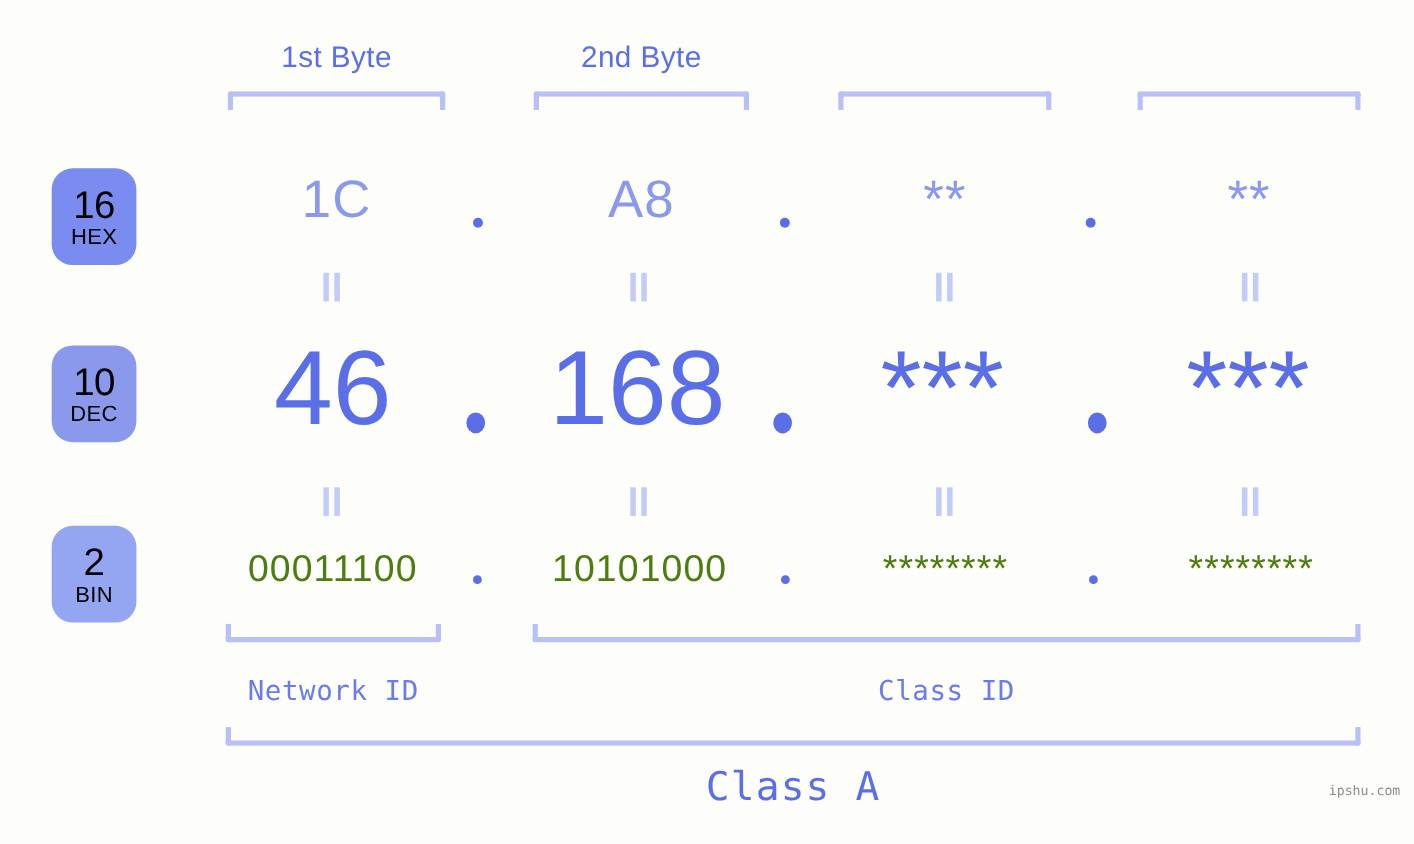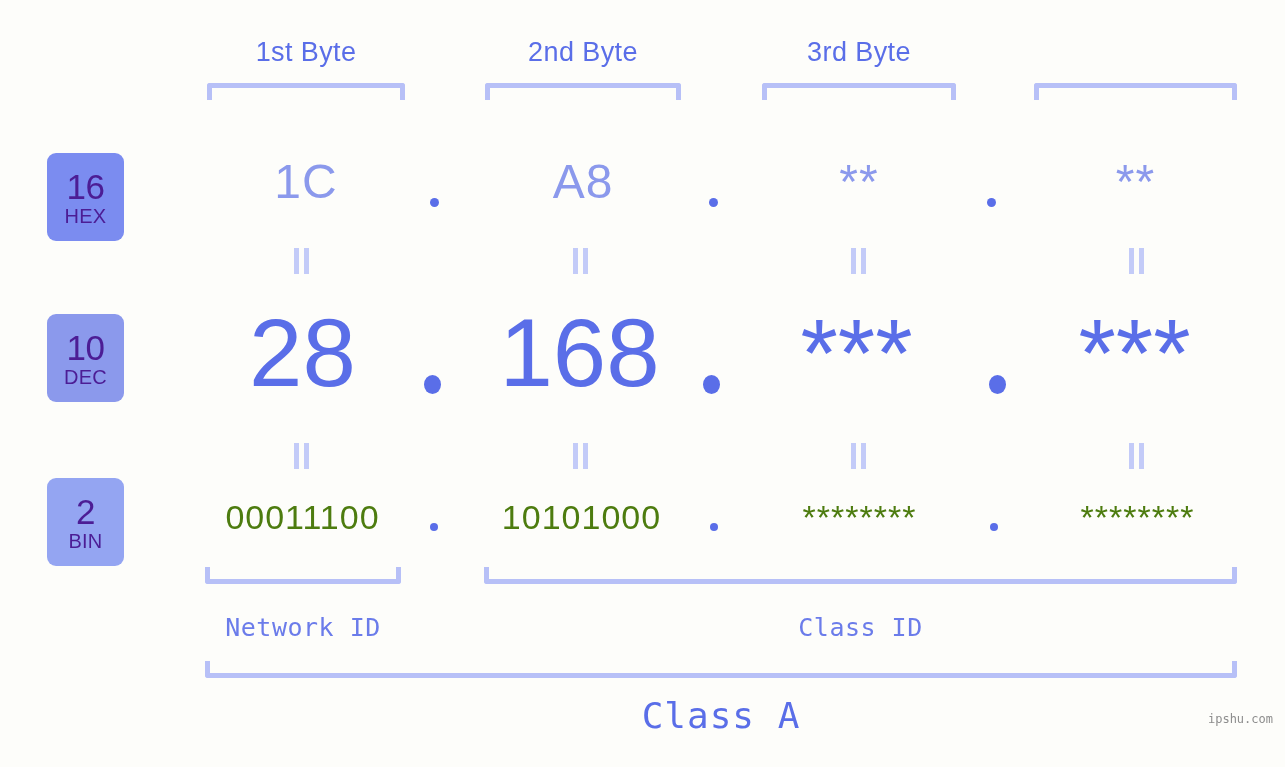--- a/index.html
+++ b/index.html
@@ -55,22 +55,22 @@
     box-sizing: border-box;
     border-bottom-left-radius: 3px;
     border-bottom-right-radius: 3px;
   }
 
   
   .badge {
     position: absolute;
     width: 77px;
     height: 88px;
-    border-radius: 9px;
-    color: #4c1d95;
+    border-radius: 19px;
+    color: #000000;
     display: flex;
     flex-direction: column;
     align-items: center;
     justify-content: center;
     font-family: "Liberation Sans", sans-serif;
     line-height: 1;
   }
   .badge .num {
     font-size: 35px;
     font-weight: 400;
@@ -164,21 +164,20 @@
     top: 712px;
   }
 </style>
 </head>
 <body>
 
 <div id="stage">
 
   <div class="byte-label" style="left:207px; width:198px;">1st Byte</div>
   <div class="byte-label" style="left:485px; width:196px;">2nd Byte</div>
-  <div class="byte-label" style="left:762px; width:194px;">3rd Byte</div>
 
   <div class="bracket-down" style="left:207px; top:83px; width:198px;"></div>
   <div class="bracket-down" style="left:485px; top:83px; width:196px;"></div>
   <div class="bracket-down" style="left:762px; top:83px; width:194px;"></div>
   <div class="bracket-down" style="left:1034px; top:83px; width:203px;"></div>
 
   <div class="badge" style="left:47px; top:153px; background:#7b8cf0;">
     <span class="num">16</span>
     <span class="nm">HEX</span>
   </div>
@@ -212,21 +211,21 @@
   <div class="eq" style="left:851px; top:248px;">
       <i></i>
       <i></i>
     </div>
   <div class="eq" style="left:1129px; top:248px;">
       <i></i>
       <i></i>
     </div>
 
   <div class="row-dec">
-    <div class="cell" style="left:200px; top:305px; width:205px;">28</div>
+    <div class="cell" style="left:200px; top:305px; width:205px;">46</div>
     <div class="dot dot-dec" style="left:424px; top:375px;"></div>
     <div class="cell" style="left:478px; top:305px; width:203px;">168</div>
     <div class="dot dot-dec" style="left:703px; top:375px;"></div>
     <div class="cell" style="left:757px; top:305px; width:199px;">***</div>
     <div class="dot dot-dec" style="left:989px; top:375px;"></div>
     <div class="cell" style="left:1032px; top:305px; width:205px;">***</div>
   </div>
 
   <div class="eq" style="left:294px; top:443px;">
       <i></i>

